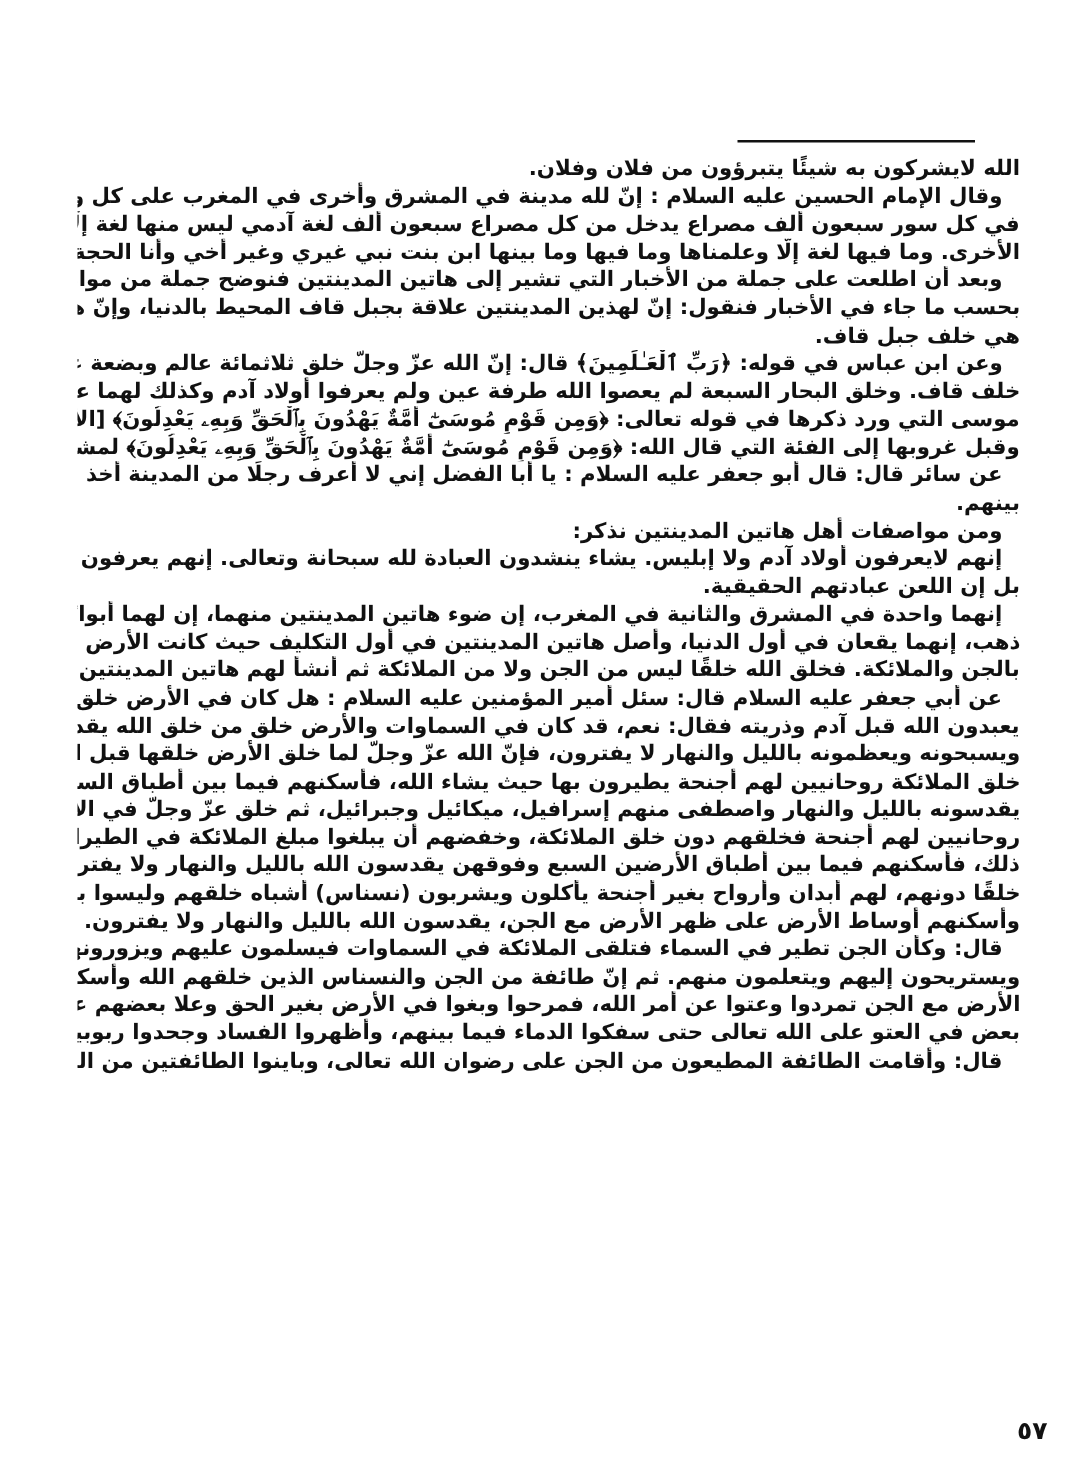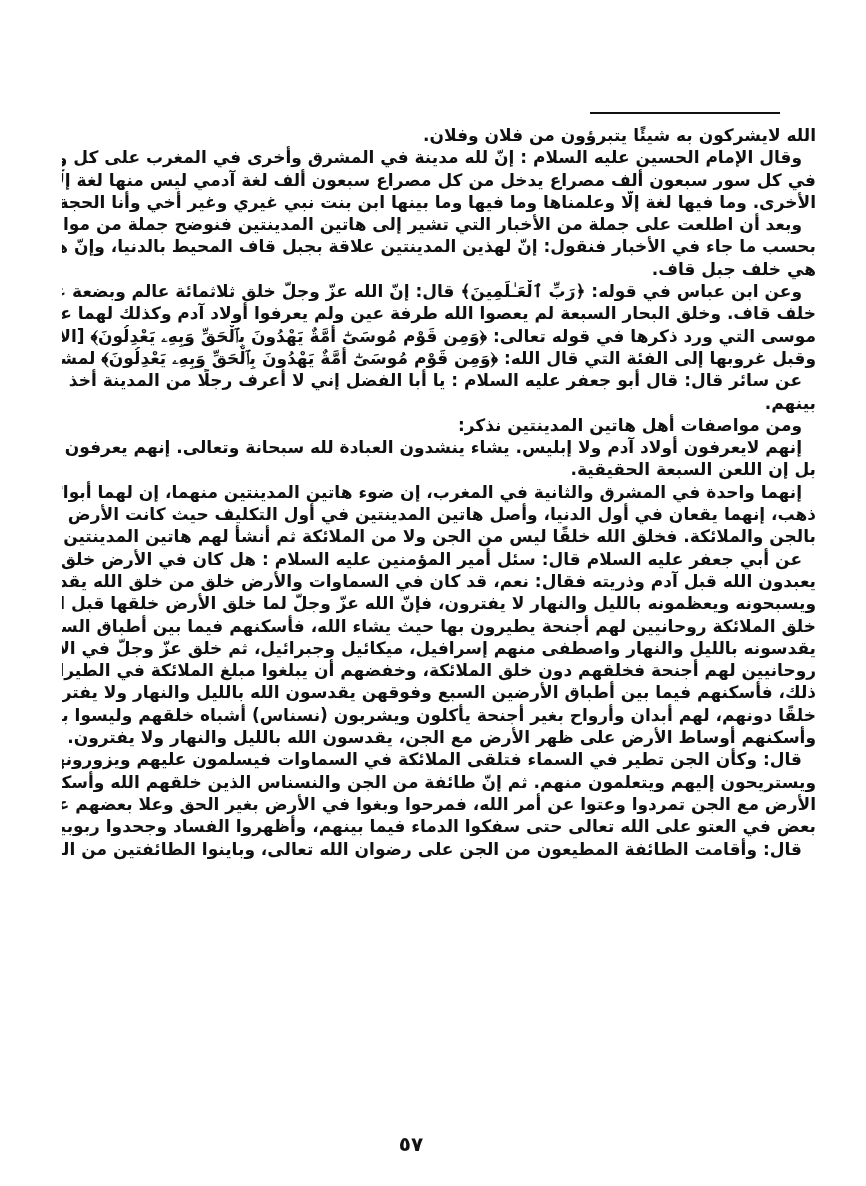--- a/index.html
+++ b/index.html
@@ -13,22 +13,22 @@
     }
     .text-block {
       position: absolute; top: 124px; left: 62px; width: 754px;
       direction: rtl; text-align: justify; text-align-last: right;
       font-size: 17px; line-height: 22.3px; font-weight: bold;
     }
     .line { display: block; white-space: nowrap; overflow: hidden; text-align: justify; text-align-last: justify; }
     .line.last { text-align-last: right; }
     .line.indent { padding-right: 14px; }
     .page-number {
-      position: absolute; top: 1132px; left: 0; width: 822px;
-      text-align: center; font-size: 20px; font-weight: bold;
+      position: absolute; top: 1132px; left: 16px; width: 822px;
+      font-size: 20px; font-weight: bold;
       font-family: "DejaVu Sans", sans-serif; direction: rtl;
     }
   </style>
 </head>
 <body>
 
 <div class="page">
   <div class="rule"></div>
 
   <div class="text-block" id="text-block">
@@ -40,21 +40,21 @@
       <span class="line">بحسب ما جاء في الأخبار فنقول: إنّ لهذين المدينتين علاقة بجبل قاف المحيط بالدنيا، وإنّ هذه المدن</span>
       <span class="line last">هي خلف جبل قاف.</span>
       <span class="line indent">وعن ابن عباس في قوله: ﴿رَبِّ ٱلْعَـٰلَمِينَ﴾ قال: إنّ الله عزّ وجلّ خلق ثلاثمائة عالم وبضعة عشر عالمًا</span>
       <span class="line">خلف قاف. وخلق البحار السبعة لم يعصوا الله طرفة عين ولم يعرفوا أولاد آدم وكذلك لهما علاقة بأُمة</span>
       <span class="line last">موسى التي ورد ذكرها في قوله تعالى: ﴿وَمِن قَوْمِ مُوسَىٰٓ أُمَّةٌ يَهْدُونَ بِٱلْحَقِّ وَبِهِۦ يَعْدِلُونَ﴾ [الأعراف: ١٥٩].</span>
       <span class="line">وقبل غروبها إلى الفئة التي قال الله: ﴿وَمِن قَوْمِ مُوسَىٰٓ أُمَّةٌ يَهْدُونَ بِٱلْحَقِّ وَبِهِۦ يَعْدِلُونَ﴾ لمشاجرة كانت فيما</span>
       <span class="line indent">عن سائر قال: قال أبو جعفر عليه السلام : يا أبا الفضل إني لا أعرف رجلًا من المدينة أخذ قبل مطلع الشمس</span>
       <span class="line last">بينهم.</span>
       <span class="line indent last">ومن مواصفات أهل هاتين المدينتين نذكر:</span>
       <span class="line indent">إنهم لايعرفون أولاد آدم ولا إبليس. يشاء ينشدون العبادة لله سبحانة وتعالى. إنهم يعرفون آل محمد</span>
-      <span class="line last">بل إن اللعن السبعة الحقيقية.</span>
+      <span class="line last">بل إن اللعن عبادتهم الحقيقية.</span>
       <span class="line indent">إنهما واحدة في المشرق والثانية في المغرب، إن ضوء هاتين المدينتين منهما، إن لهما أبوابًا كثيرة من</span>
       <span class="line">ذهب، إنهما يقعان في أول الدنيا، وأصل هاتين المدينتين في أول التكليف حيث كانت الأرض تعج</span>
       <span class="line last">بالجن والملائكة. فخلق الله خلقًا ليس من الجن ولا من الملائكة ثم أنشأ لهم هاتين المدينتين.</span>
       <span class="line indent">عن أبي جعفر عليه السلام قال: سئل أمير المؤمنين عليه السلام : هل كان في الأرض خلق من خلق الله تعالى</span>
       <span class="line">يعبدون الله قبل آدم وذريته فقال: نعم، قد كان في السماوات والأرض خلق من خلق الله يقدسون الله</span>
       <span class="line">ويسبحونه ويعظمونه بالليل والنهار لا يفترون، فإنّ الله عزّ وجلّ لما خلق الأرض خلقها قبل السماوات ثم</span>
       <span class="line">خلق الملائكة روحانيين لهم أجنحة يطيرون بها حيث يشاء الله، فأسكنهم فيما بين أطباق السماوات</span>
       <span class="line">يقدسونه بالليل والنهار واصطفى منهم إسرافيل، ميكائيل وجبرائيل، ثم خلق عزّ وجلّ في الأرض الجن</span>
       <span class="line">روحانيين لهم أجنحة فخلقهم دون خلق الملائكة، وخفضهم أن يبلغوا مبلغ الملائكة في الطيران وغير</span>
       <span class="line">ذلك، فأسكنهم فيما بين أطباق الأرضين السبع وفوقهن يقدسون الله بالليل والنهار ولا يفترون ثم خلق•</span>

